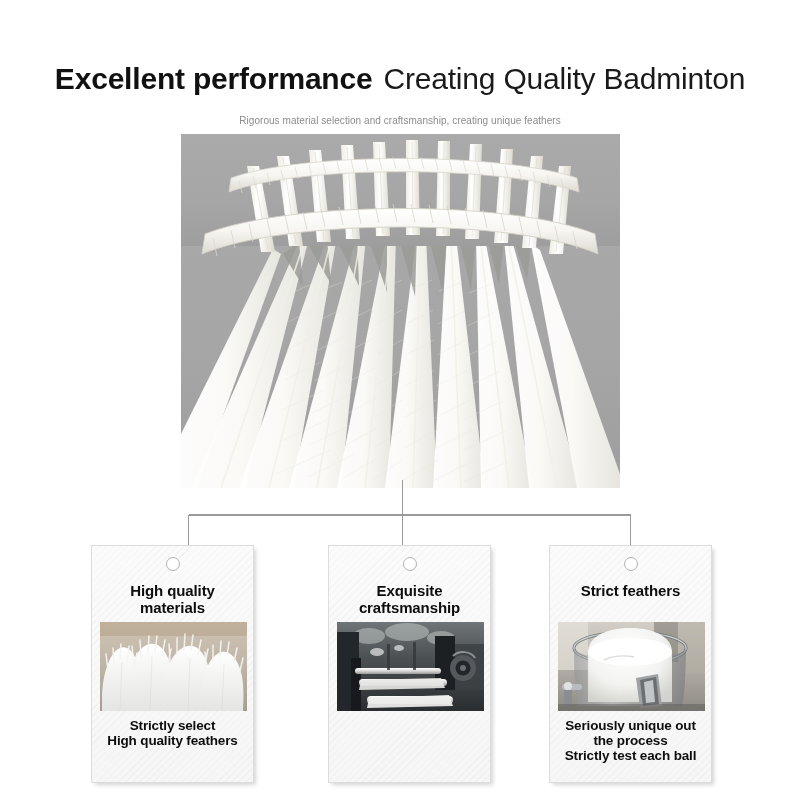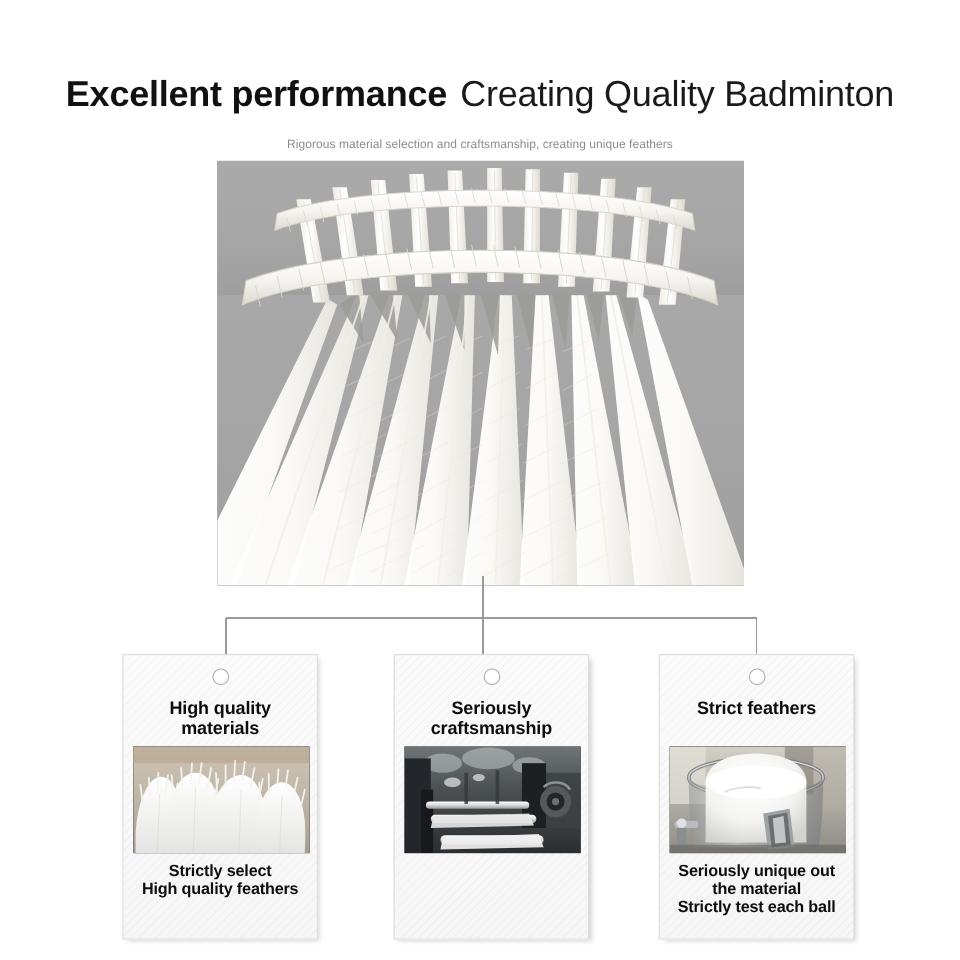--- a/index.html
+++ b/index.html
@@ -87,21 +87,21 @@
       repeating-linear-gradient(135deg,
         rgba(0,0,0,0.022) 0px,
         rgba(0,0,0,0.022) 1px,
         rgba(0,0,0,0) 1px,
         rgba(0,0,0,0) 5px),
       linear-gradient(180deg, #fbfbfb 0%, #f6f6f6 100%);
     border: 1px solid #dcdcdc;
     box-shadow: 3px 3px 4px -1px rgba(0,0,0,0.17);
     box-sizing: border-box;
   }
-  .card-1 { left: 102px; padding-left: 26px; }
+  .card-1 { left: 91px; padding-left: 26px; }
   .card-2 { left: 328px; }
   .card-3 { left: 549px; }
 
   .grommet {
     position: absolute;
     left: 50%;
     top: 11px;
     margin-left: -7px;
     width: 14px;
     height: 14px;
@@ -399,21 +399,21 @@
   </div>
   <div class="card-caption">
     <span class="ln">Strictly select</span>
     <span class="ln">High quality feathers</span>
   </div>
 </div>
 
 <div class="card card-2">
   <div class="grommet"></div>
   <div class="card-title">
-    <span class="ln">Seriously</span>
+    <span class="ln">Exquisite</span>
     <span class="ln">craftsmanship</span>
   </div>
   <div class="card-photo">
     <svg viewBox="0 0 147 89" preserveAspectRatio="none">
       <defs>
         <linearGradient id="c2bg" x1="0" y1="0" x2="0" y2="1">
           <stop offset="0%" stop-color="#6f7577"></stop>
           <stop offset="40%" stop-color="#4b5052"></stop>
           <stop offset="100%" stop-color="#2b2e30"></stop>
         </linearGradient>
@@ -506,16 +506,16 @@
 
       <rect x="4" y="62" width="20" height="6" rx="3" fill="#b9bcbe"></rect>
       <rect x="6" y="68" width="8" height="18" fill="#8b8e91"></rect>
       <circle cx="10" cy="64" r="4" fill="#e0e2e3"></circle>
 
       <rect x="0" y="82" width="147" height="7" fill="#5e5b57" opacity="0.5"></rect>
     </svg>
   </div>
   <div class="card-caption">
     <span class="ln">Seriously unique out</span>
-    <span class="ln">the material</span>
+    <span class="ln">the process</span>
     <span class="ln">Strictly test each ball</span>
   </div>
 </div>
 
 </body></html>

